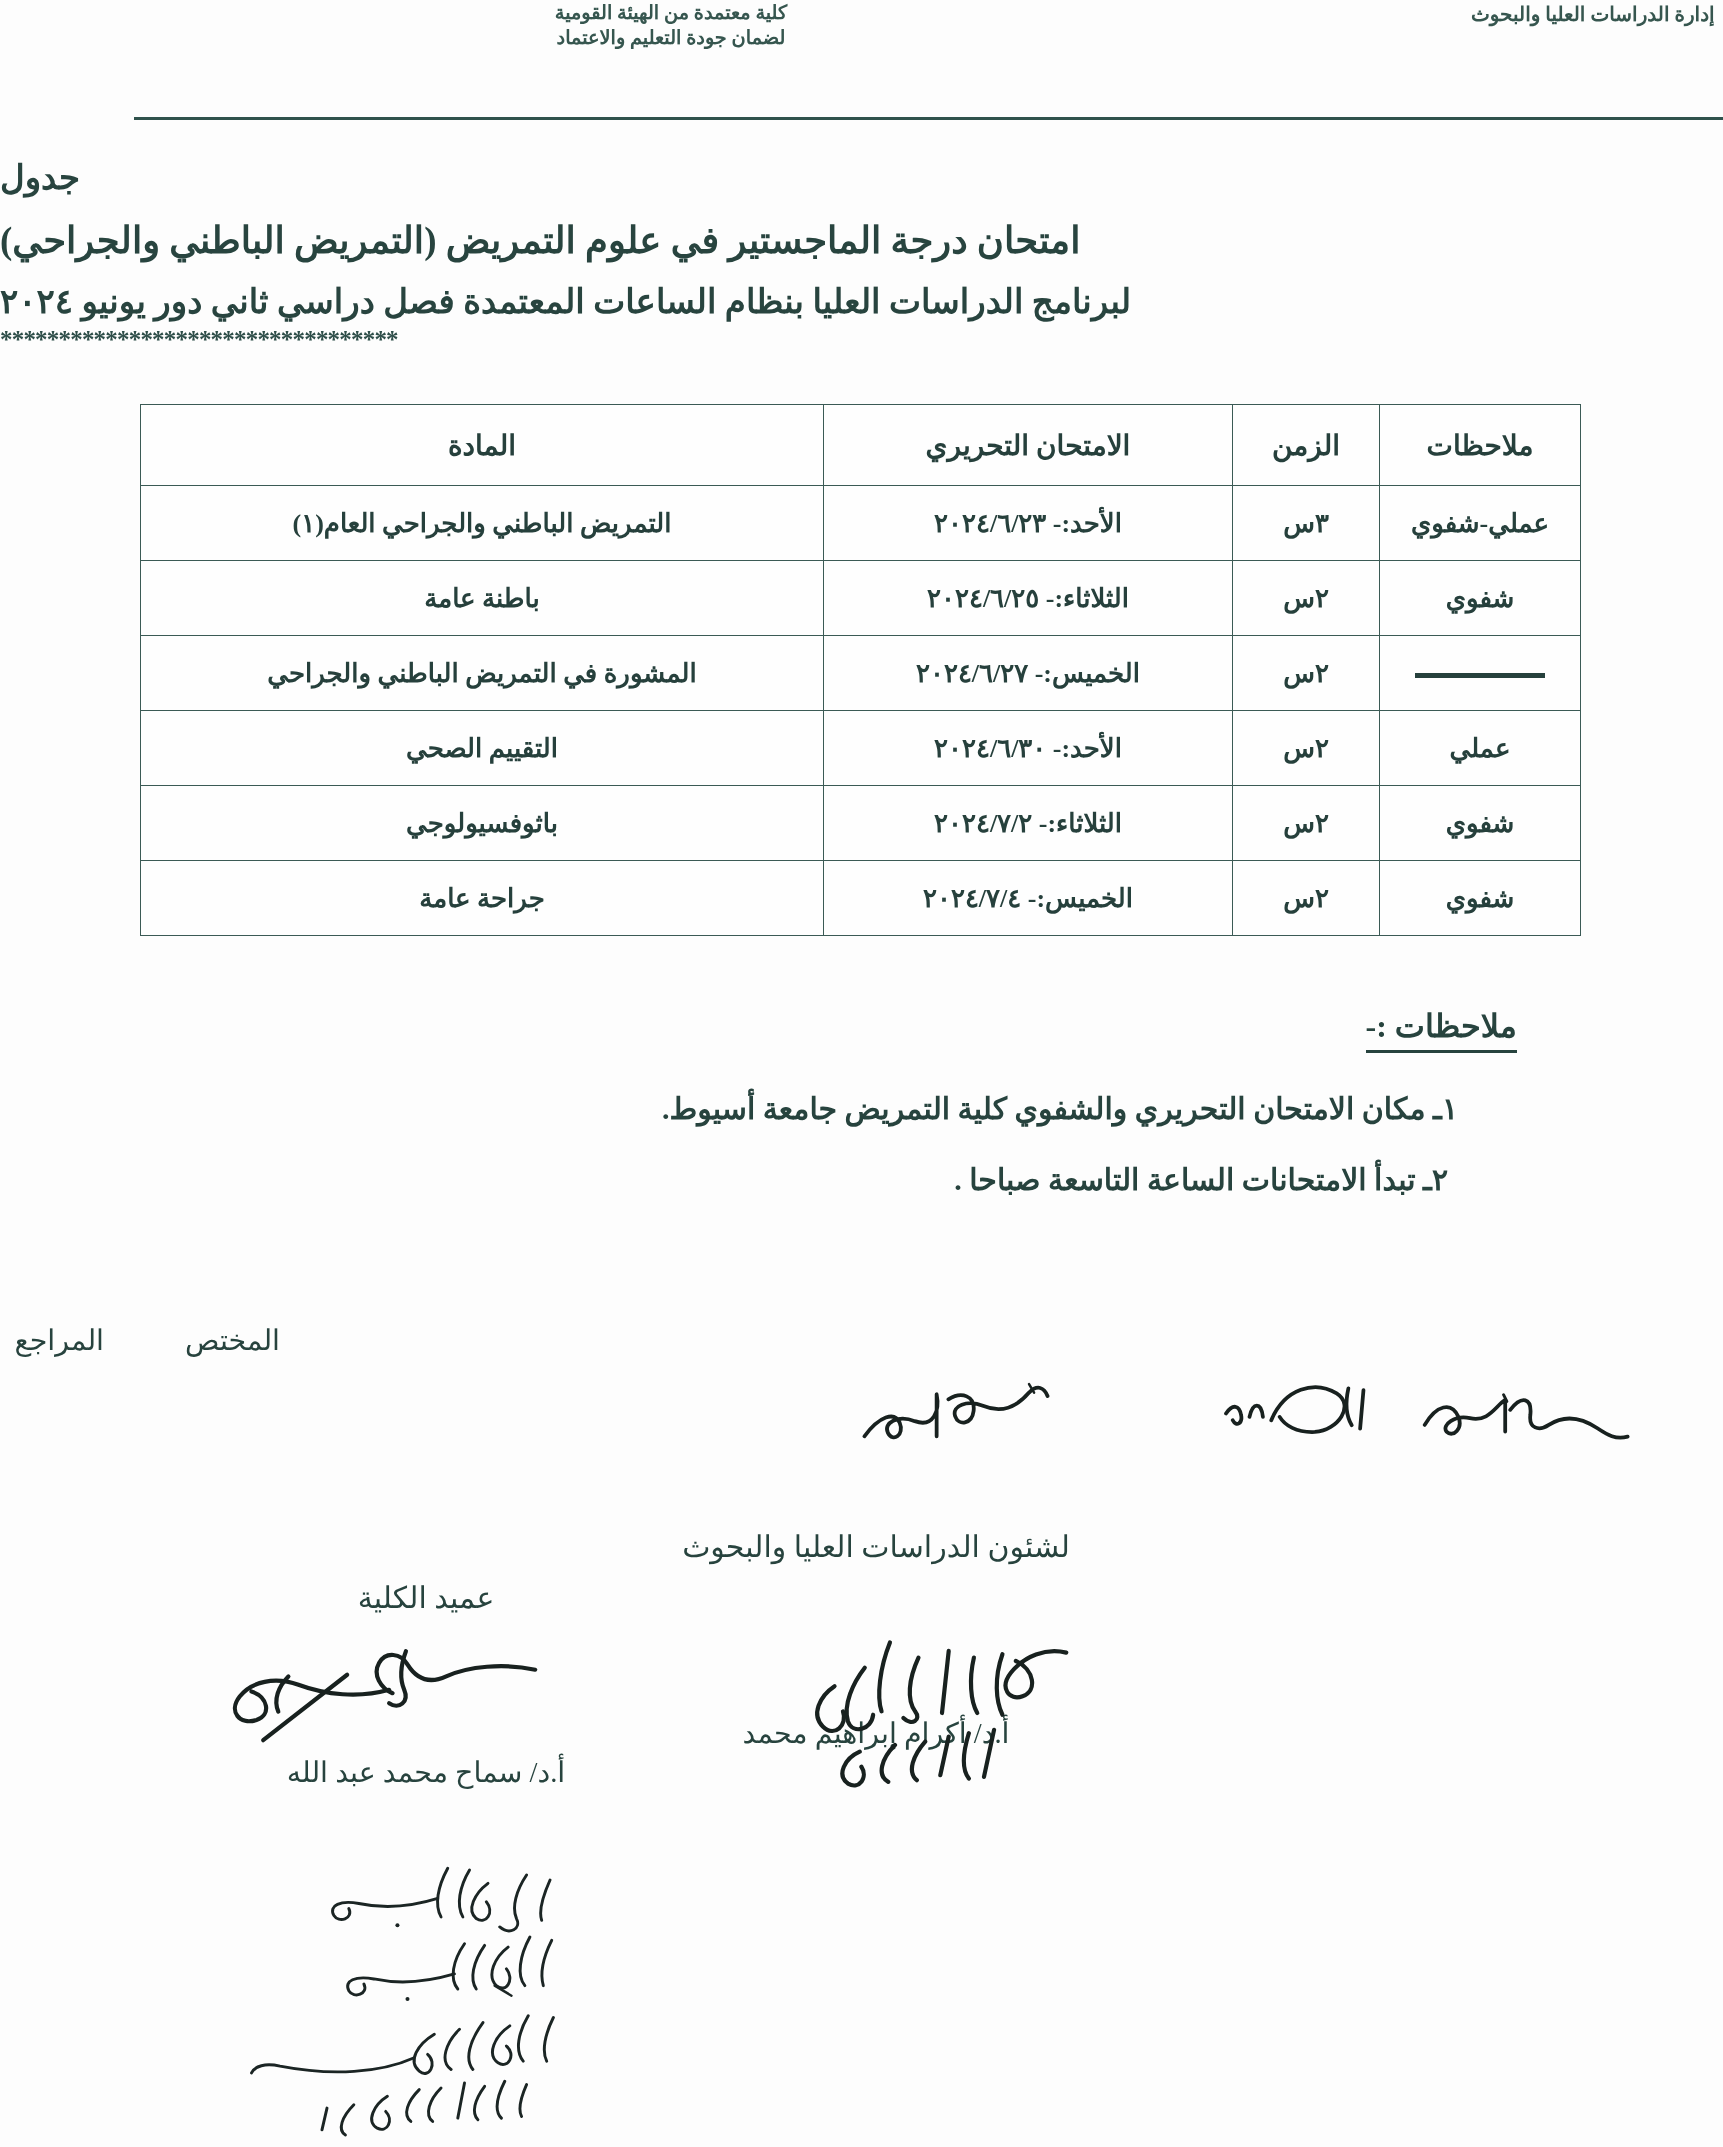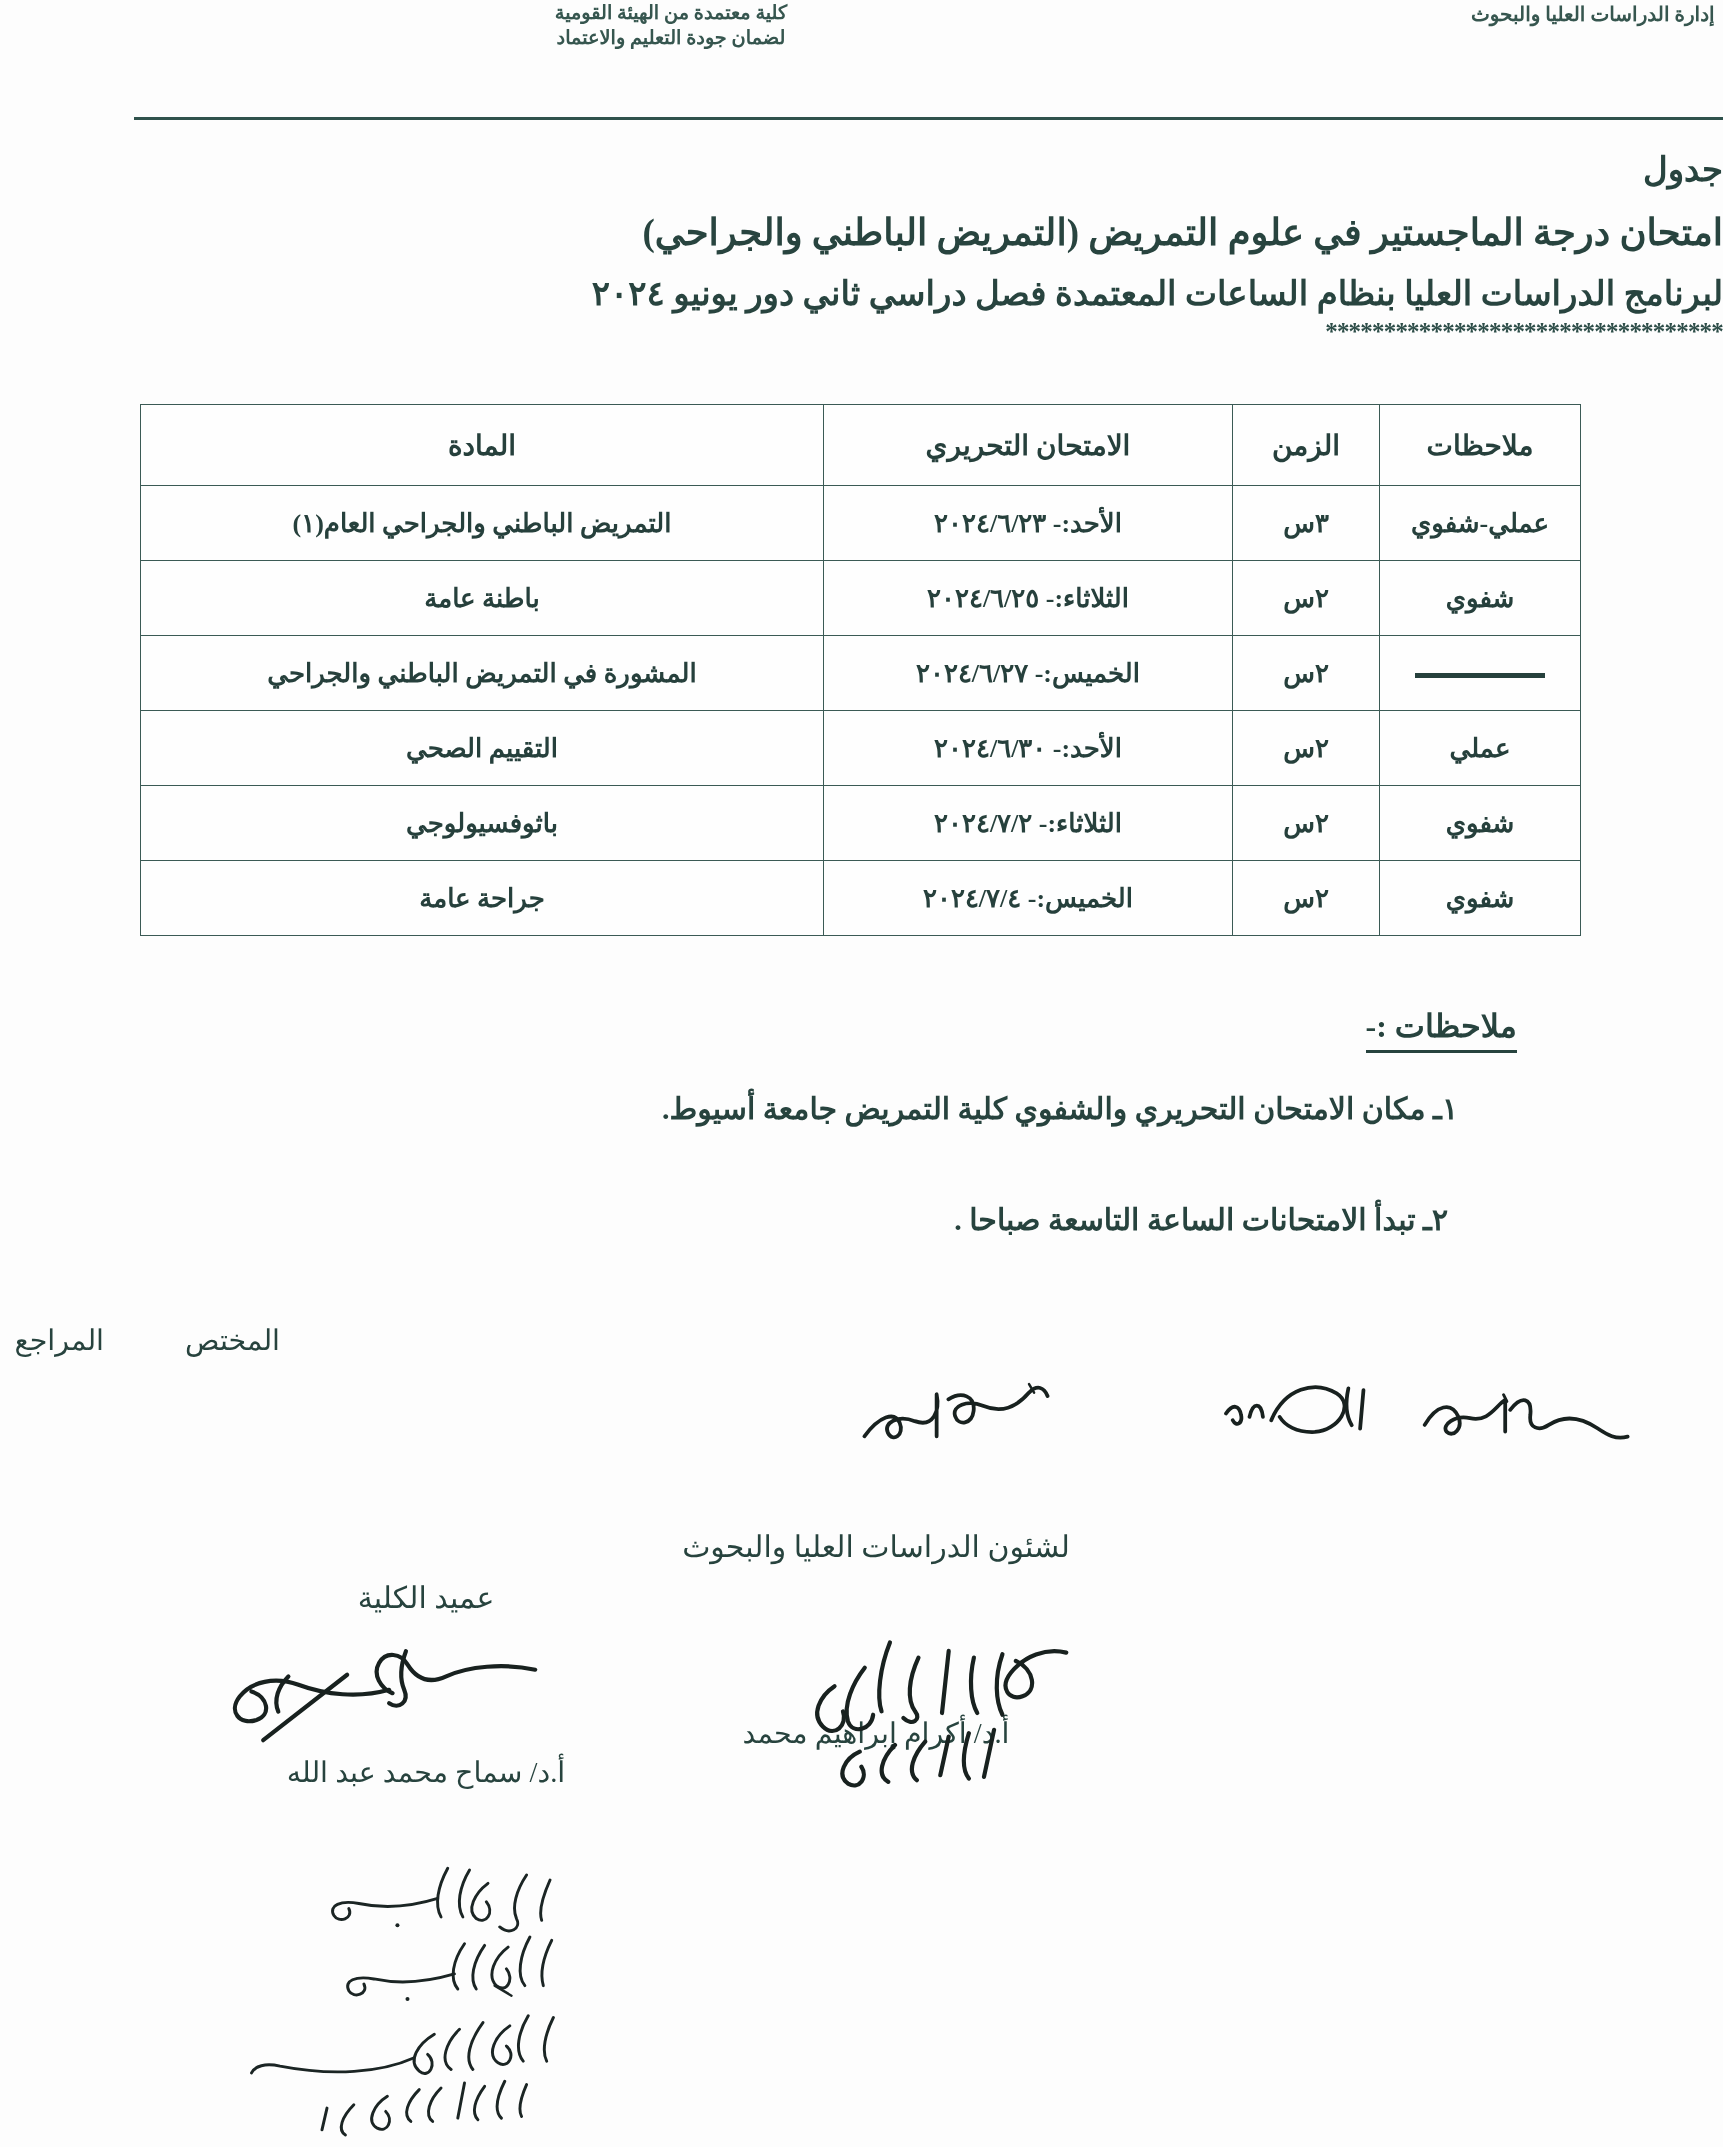--- a/index.html
+++ b/index.html
@@ -47,24 +47,24 @@
     left: 134px;
     top: 117px;
     width: 1589px;
     height: 3.4px;
     background: #2f524c;
   }
 
   
   .title-block {
     position: absolute;
-    top: 149px;
+    top: 157px;
     left: 0;
     width: 1723px;
-    text-align: right;
+    text-align: left;
     color: #28443f;
   }
   .t-jadwal {
     font-size: 34px;
     font-weight: 700;
     letter-spacing: 0px;
     margin-bottom: 22px;
   }
   .t-line1 {
     font-size: 37px;
@@ -153,21 +153,20 @@
     white-space: nowrap;
   }
   .note-2 {
     position: absolute;
     top: 1162px;
     right: 275px;
     font-size: 30px;
     font-weight: 700;
     color: #27433e;
     white-space: nowrap;
-    margin-top: 40px;
   }
 
   
   .sig-row {
     position: absolute;
     top: 1324px;
     left: 0;
     width: 1723px;
     height: 109px;
   }

